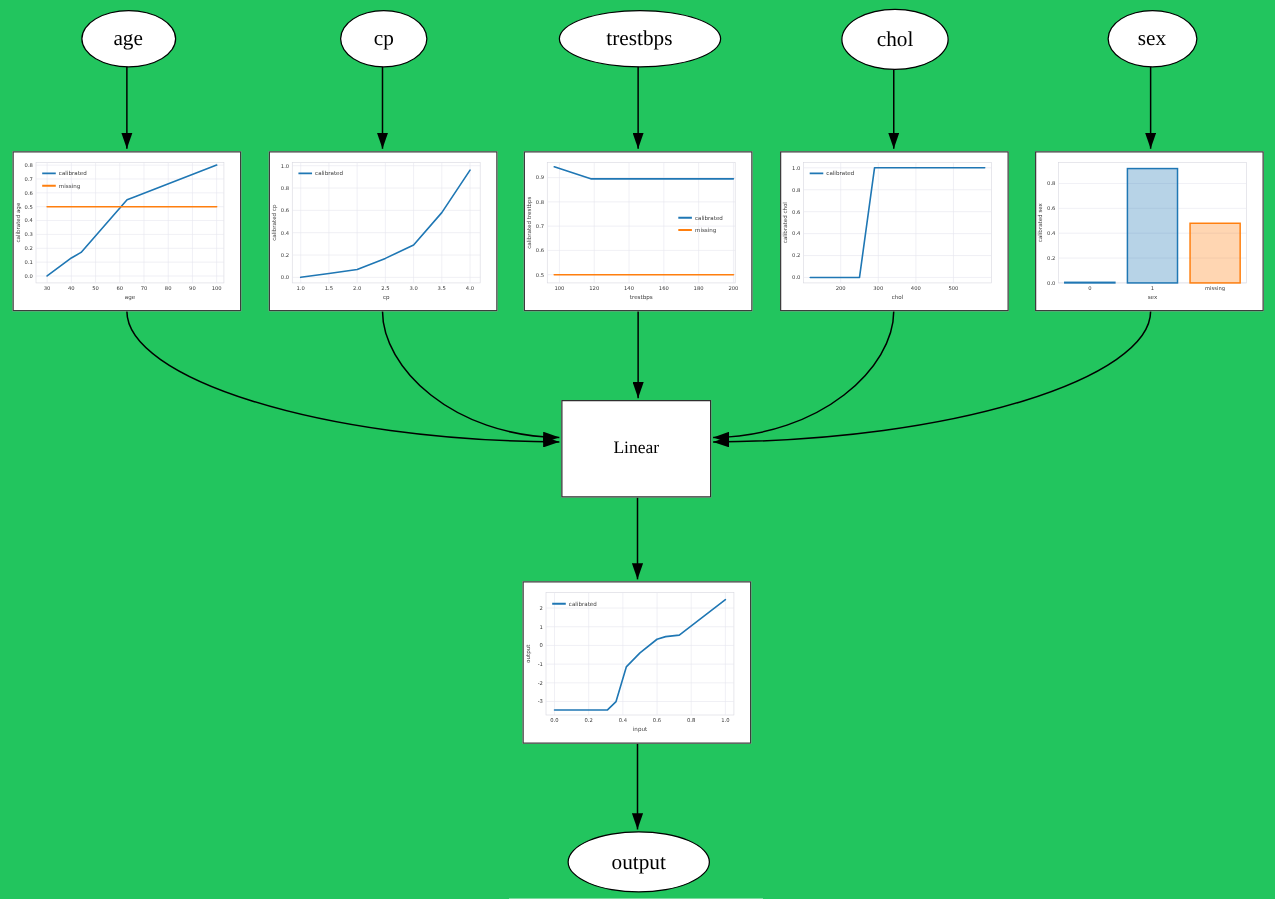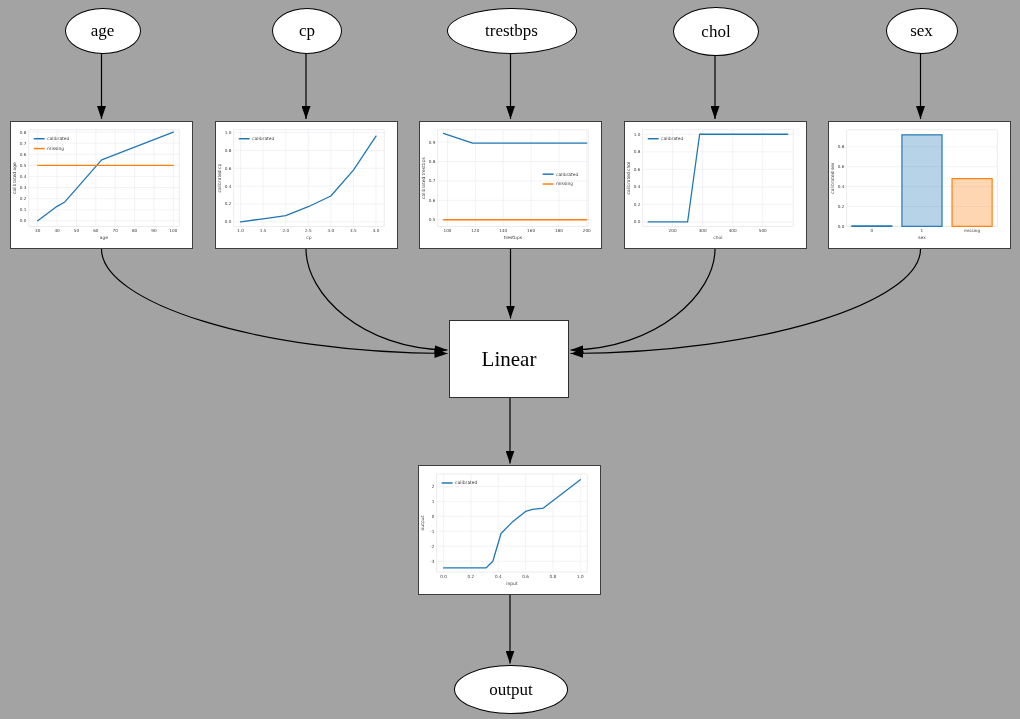--- a/index.html
+++ b/index.html
@@ -1,27 +1,27 @@
 <!DOCTYPE html>
 <html><head>
 <meta charset="utf-8">
 <style>
   html,body{margin:0;padding:0;background:#ffffff;}
-  .canvas{position:relative;width:1020px;height:719px;background:#a3a3a3;overflow:hidden;
+  .canvas{position:relative;width:1020px;height:719px;background:#22c55e;overflow:hidden;
           font-family:"Liberation Serif", "DejaVu Serif", serif;}
   svg.edges{position:absolute;left:0;top:0;width:1020px;height:719px;z-index:1;}
   .node-ellipse{position:absolute;z-index:2;border:1px solid #000;border-radius:50%;
                 background:#fff;display:flex;align-items:center;justify-content:center;
                 font-size:17px;color:#000;}
   .plotbox{position:absolute;z-index:2;width:183px;height:128px;box-sizing:border-box;
            border:1px solid #3d3d3d;background:#fff;}
   .plotbox svg{display:block;width:100%;height:100%;}
   .linear-box{position:absolute;z-index:2;box-sizing:border-box;border:1.4px solid #2f2f2f;
               background:#fff;display:flex;align-items:center;justify-content:center;
-              font-size:21px;color:#000;}
+              font-size:14px;color:#000;}
 </style>
 </head>
 <body>
 
 <div class="canvas">
 
   <svg class="edges" viewBox="0 0 1020 719">
     <defs>
       <marker id="arrow" viewBox="0 0 13 9" refX="13" refY="4.5" markerWidth="13" markerHeight="9" orient="auto" markerUnits="userSpaceOnUse">
         <path d="M0,0 L13,4.5 L0,9 z" fill="#000"></path>

